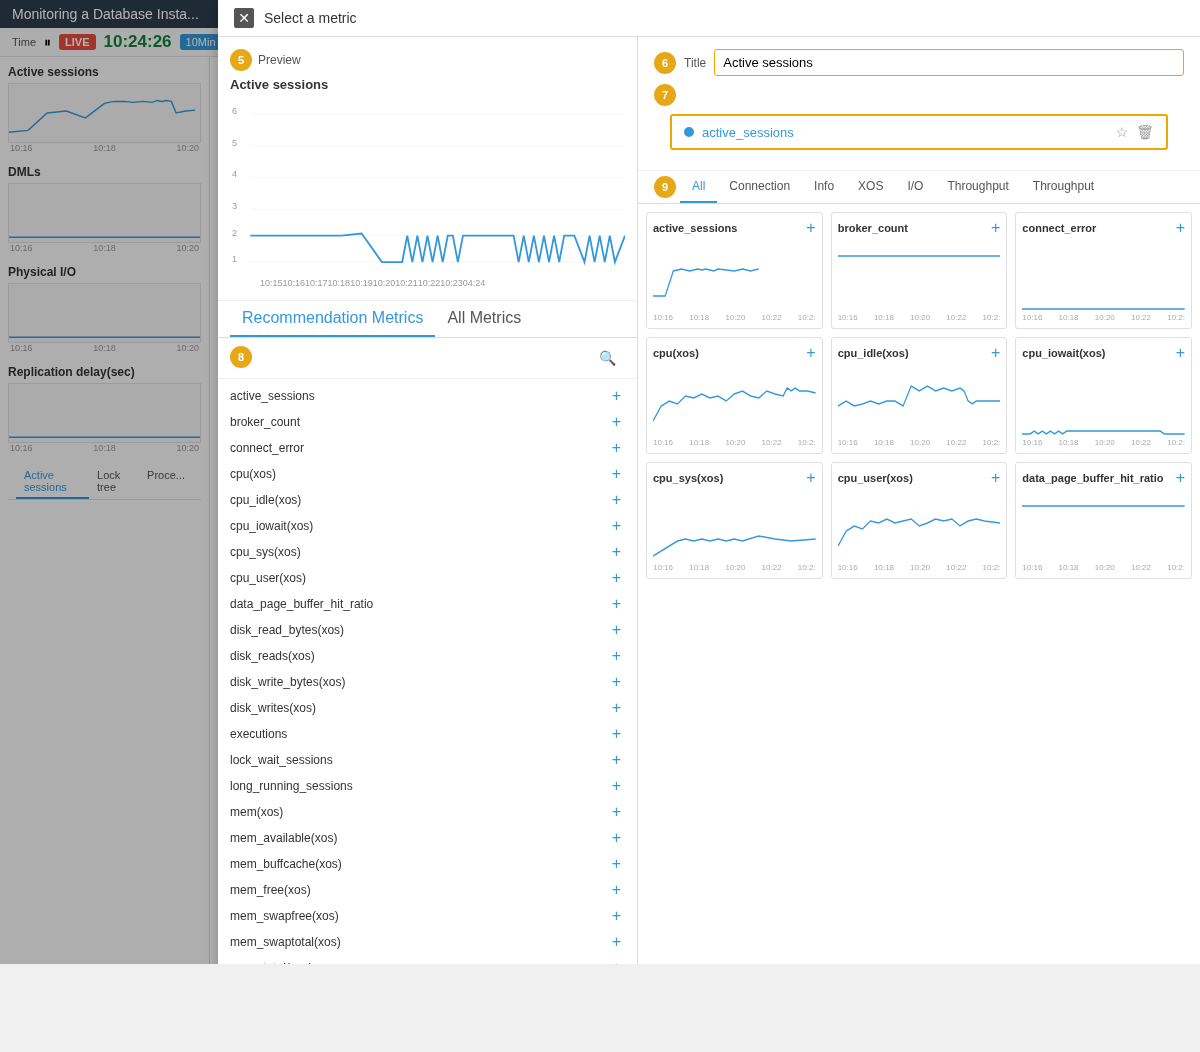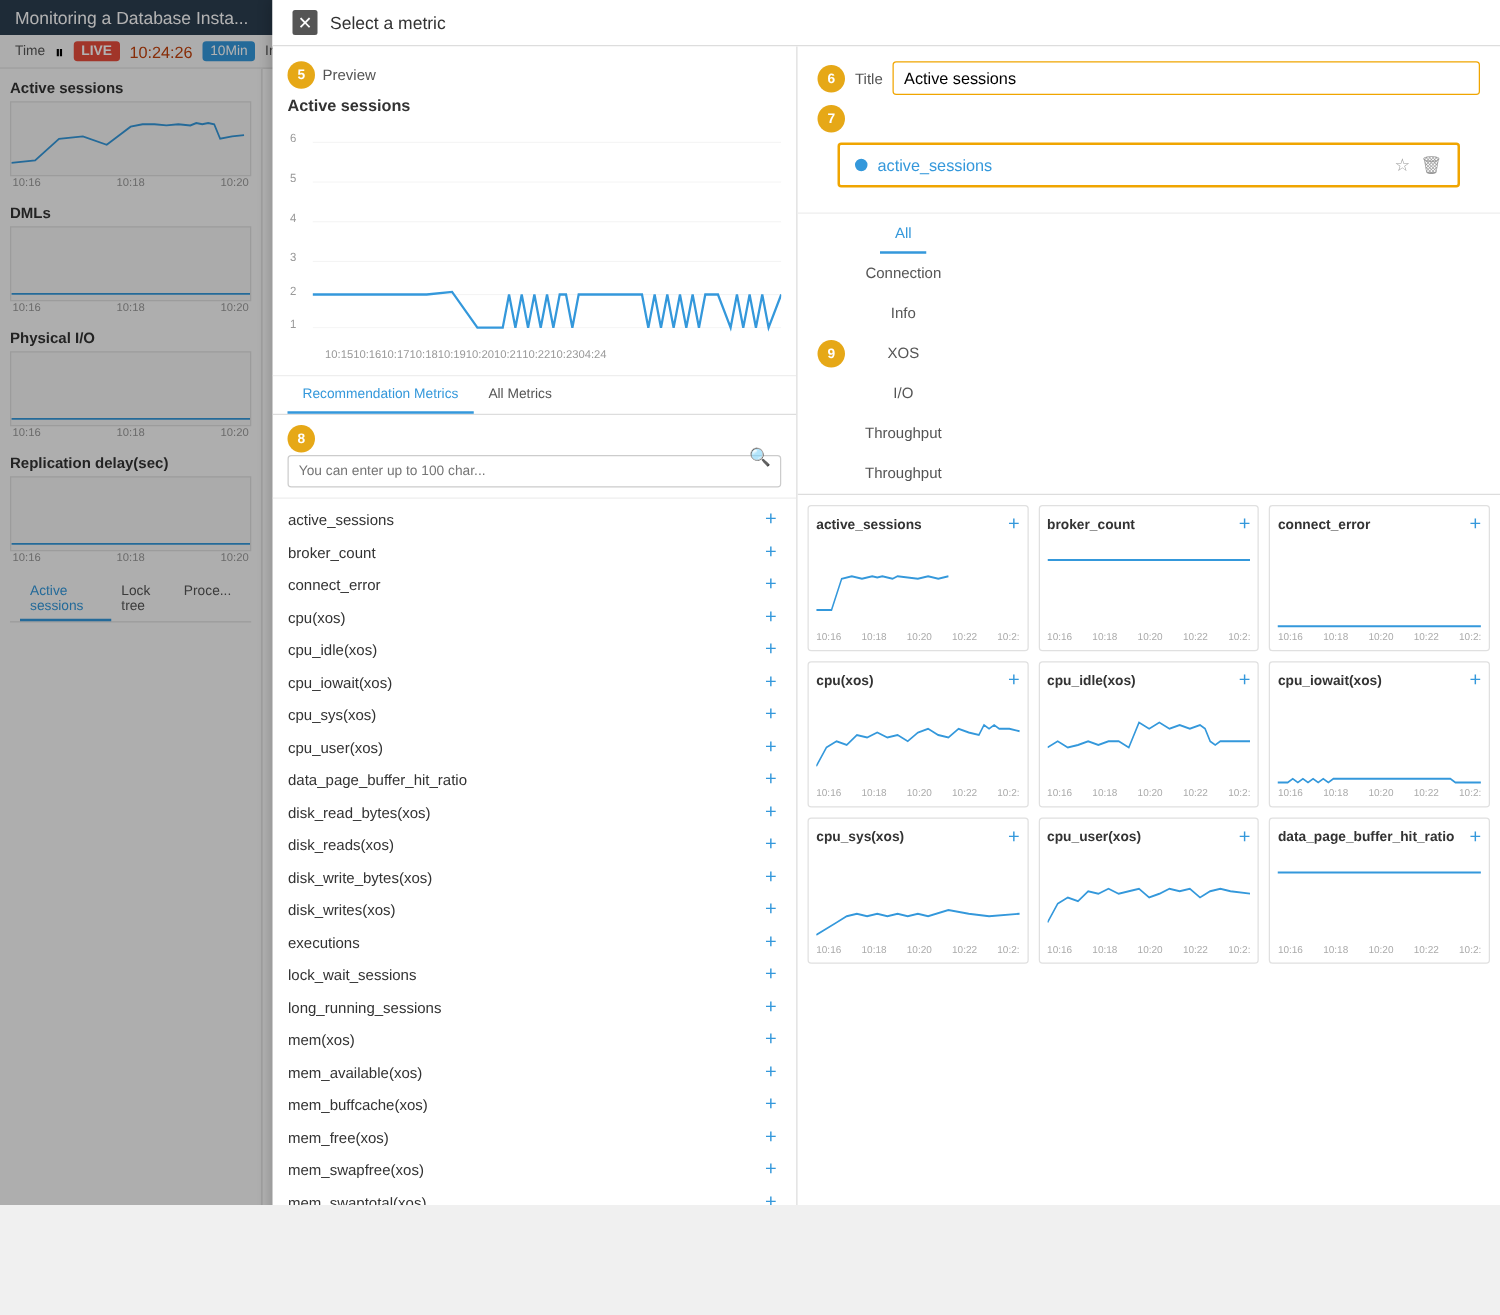--- a/index.html
+++ b/index.html
@@ -4,21 +4,21 @@
   <style>
     * { box-sizing: border-box; margin: 0; padding: 0; }
     body { font-family: 'Segoe UI', Arial, sans-serif; font-size: 12px; background: #f0f0f0; overflow: hidden; }
 
     
     .bg-page { width: 1200px; height: 964px; background: #fff; position: relative; overflow: hidden; }
     .bg-header { background: #2c3e50; color: #fff; padding: 6px 12px; font-size: 14px; font-weight: 500; }
     .bg-toolbar { display: flex; align-items: center; gap: 8px; padding: 4px 12px; background: #f8f8f8; border-bottom: 1px solid #ddd; }
     .time-label { font-size: 11px; color: #555; }
     .live-badge { background: #e74c3c; color: #fff; padding: 2px 6px; border-radius: 3px; font-size: 11px; font-weight: bold; }
-    .time-value { font-size: 13px; font-weight: normal; color: #c2410c; }
+    .time-value { font-size: 17px; font-weight: bold; color: #15803d; }
     .min-badge { background: #3498db; color: #fff; padding: 2px 6px; border-radius: 3px; font-size: 11px; }
     .inst-label { font-size: 11px; color: #555; }
     .inst-value { font-size: 12px; color: #222; background: #eee; padding: 2px 8px; border-radius: 3px; }
 
     .bg-content { display: flex; height: calc(1052px - 60px); }
     .bg-sidebar { width: 210px; padding: 8px; border-right: 1px solid #ddd; background: #fafafa; overflow: hidden; }
     .chart-section { margin-bottom: 12px; }
     .chart-title { font-size: 12px; font-weight: 600; color: #333; margin-bottom: 4px; }
     .mini-chart { height: 60px; background: #f5f5f5; border: 1px solid #e0e0e0; position: relative; overflow: hidden; }
     .mini-chart svg { width: 100%; height: 100%; }
@@ -51,21 +51,21 @@
     
     .preview-section { padding: 12px; border-bottom: 1px solid #eee; }
     .preview-label { font-size: 12px; color: #555; margin-bottom: 6px; display: flex; align-items: center; gap: 6px; }
     .preview-chart-title { font-size: 13px; font-weight: 600; color: #333; margin-bottom: 6px; }
     .preview-chart { height: 180px; background: #fff; position: relative; }
     .preview-chart svg { width: 100%; height: 100%; }
     .preview-xaxis { display: flex; font-size: 9px; color: #999; padding: 0 30px 0 30px; }
 
     
     .metric-tabs { display: flex; border-bottom: 1px solid #ddd; padding: 0 12px; }
-    .metric-tab { font-size: 11px; padding: 8px 12px; cursor: pointer; color: #555; border-bottom: 2px solid transparent; }
+    .metric-tab { font-size: 16px; padding: 8px 12px; cursor: pointer; color: #555; border-bottom: 2px solid transparent; }
     .metric-tab.active { color: #3498db; border-bottom: 2px solid #3498db; }
 
     
     .search-area { padding: 8px 12px; border-bottom: 1px solid #eee; position: relative; }
     .search-input { width: 100%; padding: 6px 28px 6px 8px; border: 1px solid #ccc; border-radius: 3px; font-size: 11px; color: #333; outline: none; }
     .search-icon-pos { position: absolute; right: 20px; top: 50%; transform: translateY(-50%); color: #999; font-size: 14px; }
 
     
     .metrics-list { flex: 1; overflow-y: auto; padding: 4px 0; }
     .metric-item { display: flex; align-items: center; justify-content: space-between; padding: 5px 16px 5px 12px; cursor: pointer; }
@@ -84,21 +84,21 @@
     .badge-6 { display: flex; align-items: center; gap: 4px; }
 
     
     .selected-metric-box { border: 2px solid #f0a500; border-radius: 3px; padding: 8px 12px; margin: 8px 16px; display: flex; align-items: center; justify-content: space-between; background: #fff; }
     .selected-metric-inner { display: flex; align-items: center; gap: 8px; }
     .metric-dot { width: 10px; height: 10px; border-radius: 50%; background: #3498db; border: 2px solid #3498db; }
     .selected-metric-name { font-size: 13px; color: #3498db; }
     .selected-metric-actions { display: flex; gap: 8px; color: #999; font-size: 14px; }
 
     
-    .filter-tabs { display: flex; align-items: center; gap: 0; padding: 0 16px; border-bottom: 1px solid #ddd; flex-direction: column; }
+    .filter-tabs { display: flex; align-items: center; gap: 0; padding: 0 16px; border-bottom: 1px solid #ddd; }
     .filter-tab { font-size: 12px; padding: 8px 12px; cursor: pointer; color: #555; border-bottom: 2px solid transparent; }
     .filter-tab.active { color: #3498db; border-bottom: 2px solid #3498db; font-weight: 500; }
 
     
     .metrics-grid { flex: 1; overflow-y: auto; padding: 8px; display: grid; grid-template-columns: repeat(3, 1fr); gap: 8px; align-content: start; }
     .metric-card { border: 1px solid #e0e0e0; border-radius: 3px; padding: 6px; background: #fff; }
     .metric-card-header { display: flex; align-items: center; justify-content: space-between; margin-bottom: 4px; }
     .metric-card-name { font-size: 11px; font-weight: 600; color: #333; }
     .metric-card-add { color: #3498db; font-size: 16px; cursor: pointer; }
     .metric-card-chart { height: 70px; position: relative; }
@@ -253,21 +253,20 @@
 
         <div class="metric-tabs">
           <div class="metric-tab active">Recommendation Metrics</div>
           <div class="metric-tab">All Metrics</div>
         </div>
 
         <div class="search-area">
           <div class="badge-8">
             <span class="step-badge">8</span>
           </div>
-          <input class="search-input" type="text" placeholder="You can enter up to 100 char..." style="">
           <span class="search-icon-pos">🔍</span>
         </div>
 
         <div class="metrics-list" id="metrics-list">
             <div class="metric-item">
               <span class="metric-item-name">active_sessions</span>
               <span class="metric-item-add">+</span>
             </div>
             <div class="metric-item">
               <span class="metric-item-name">broker_count</span>

